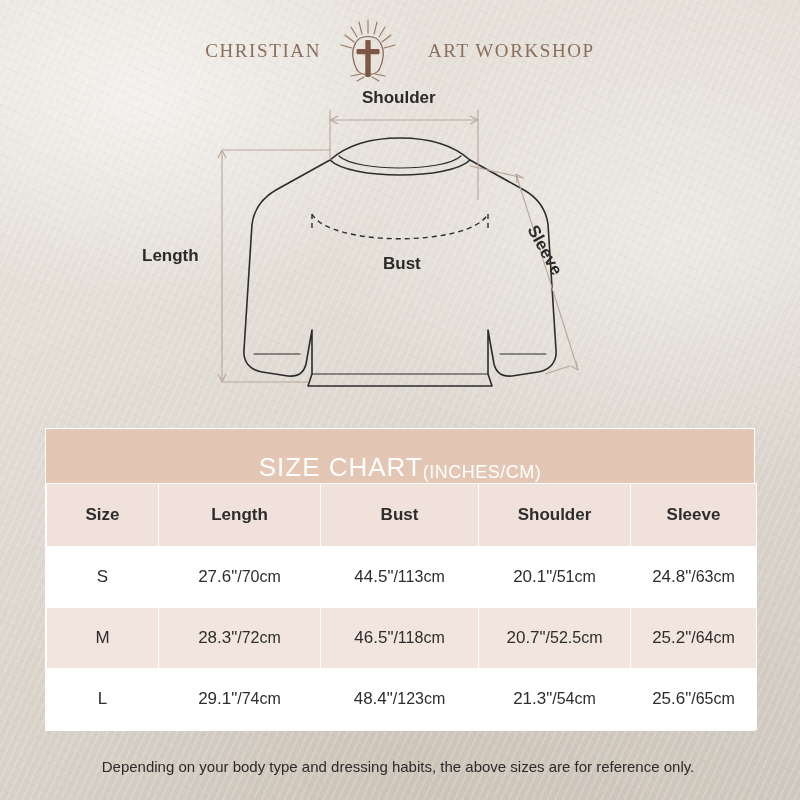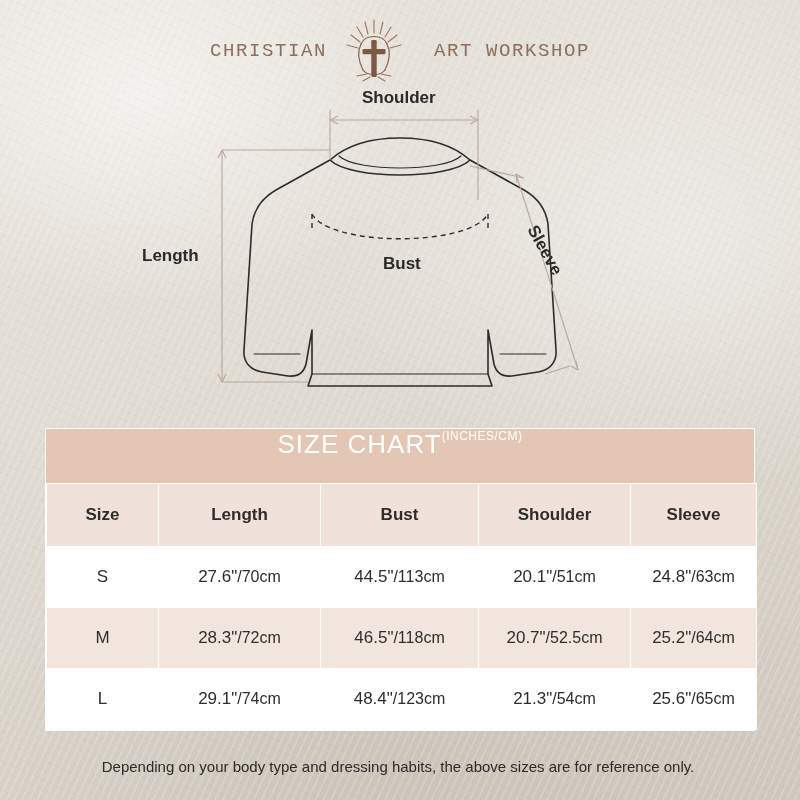--- a/index.html
+++ b/index.html
@@ -40,21 +40,21 @@
     top: 14px;
     left: 0;
     width: 800px;
     height: 74px;
     display: flex;
     align-items: center;
     justify-content: center;
     gap: 0px;
   }
   .brand-word {
-    font-family: Liberation Mono, monospace;
+    font-family: Liberation Serif, serif;
     font-size: 19px;
     letter-spacing: 1.6px;
     color: #8a6f5c;
     white-space: nowrap;
   }
   .brand-left { margin-right: 10px; }
   .brand-right { margin-left: 23px; }
   .brand-mark {
     position: relative;
     width: 74px;
@@ -97,31 +97,31 @@
     top: 428px;
     width: 710px;
     border: 1px solid #ffffff;
     box-sizing: border-box;
     background: #fff;
   }
   .chart-title {
     height: 54px;
     background: #e3c6b4;
     display: flex;
-    align-items: flex-start;
+    align-items: flex-end;
     justify-content: center;
     color: #ffffff;
     font-family: "Liberation Sans", sans-serif;
   }
   .chart-title .big {
     font-size: 26px;
     letter-spacing: 1px;
   }
   .chart-title .small {
-    font-size: 12px;
+    font-size: 18px;
     letter-spacing: 0.5px;
   }
   table.sizes {
     width: 100%;
     border-collapse: collapse;
     table-layout: fixed;
   }
   table.sizes th, table.sizes td {
     border: 1px solid #ffffff;
     text-align: center;

